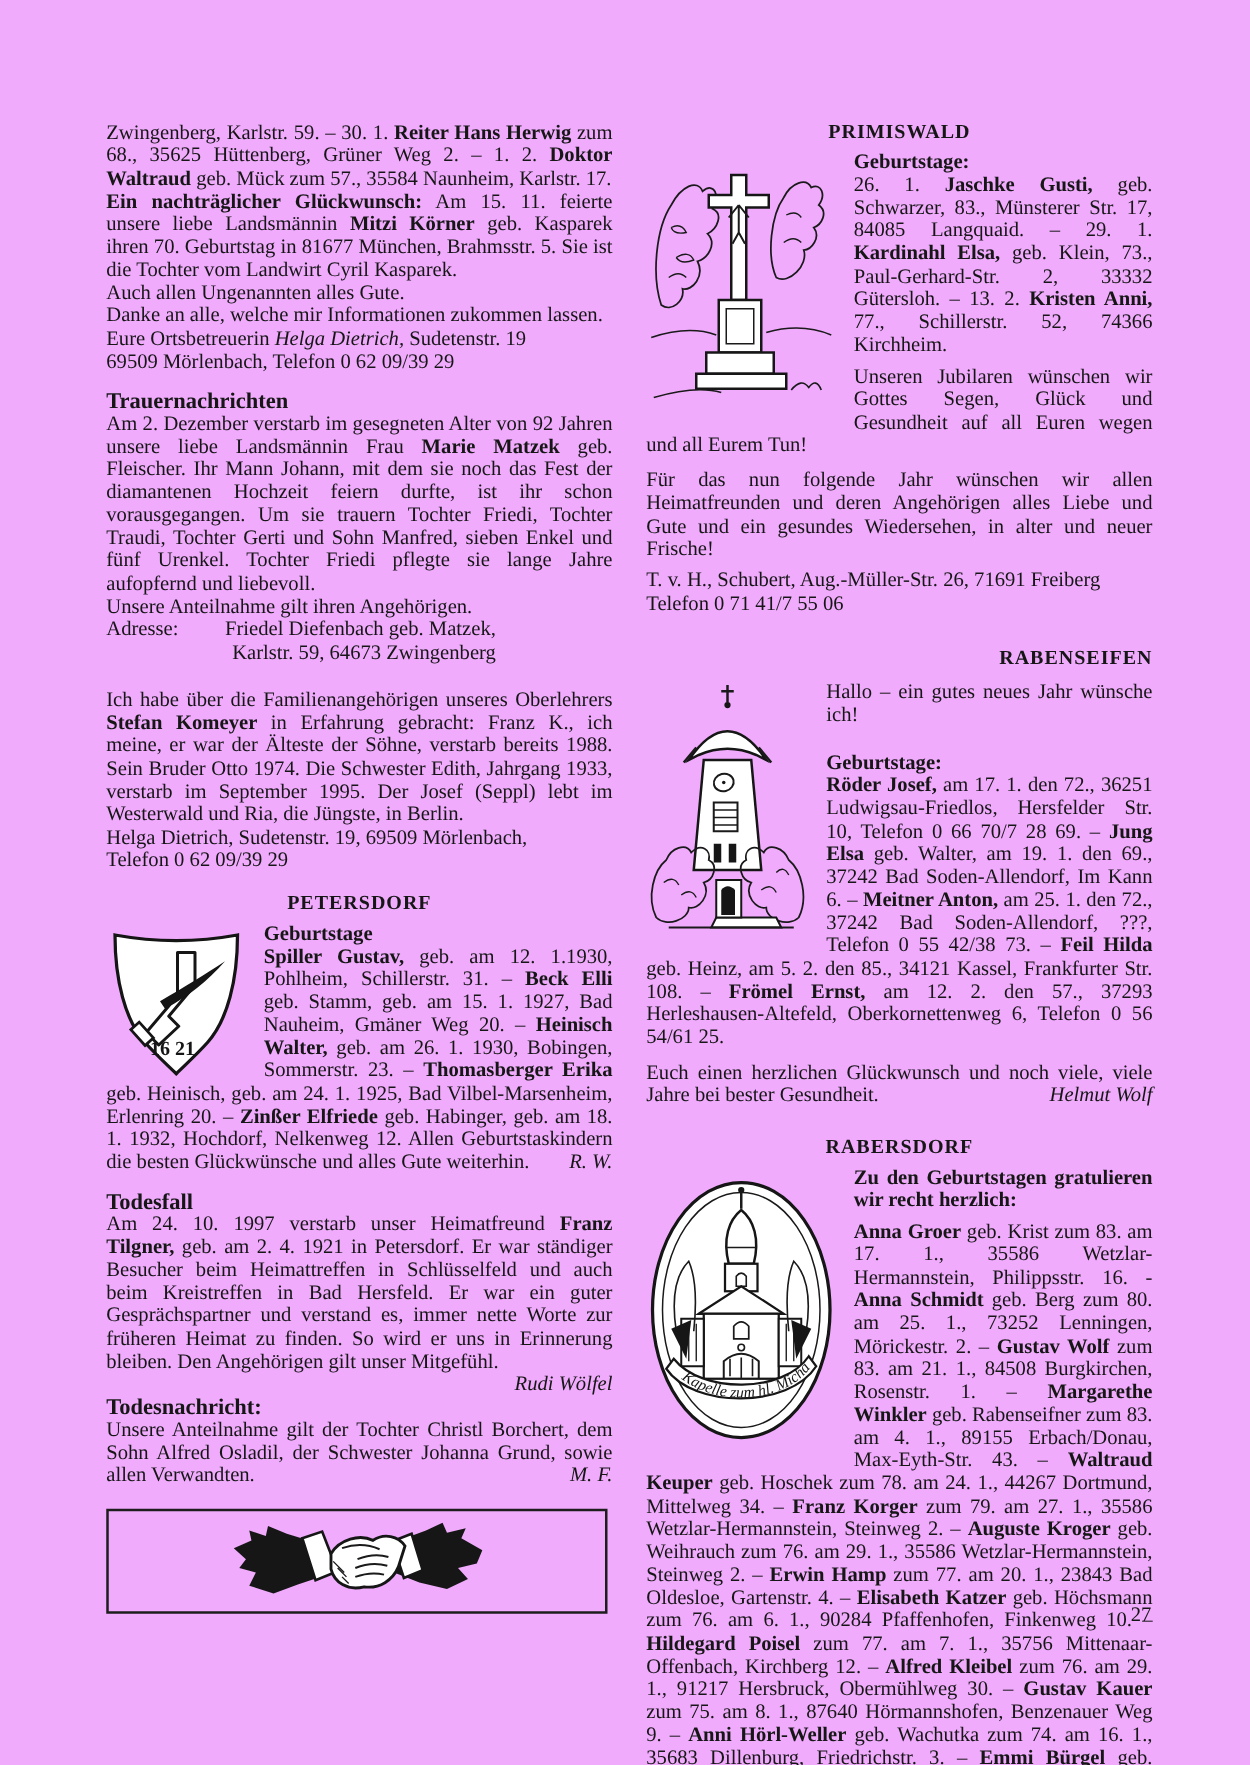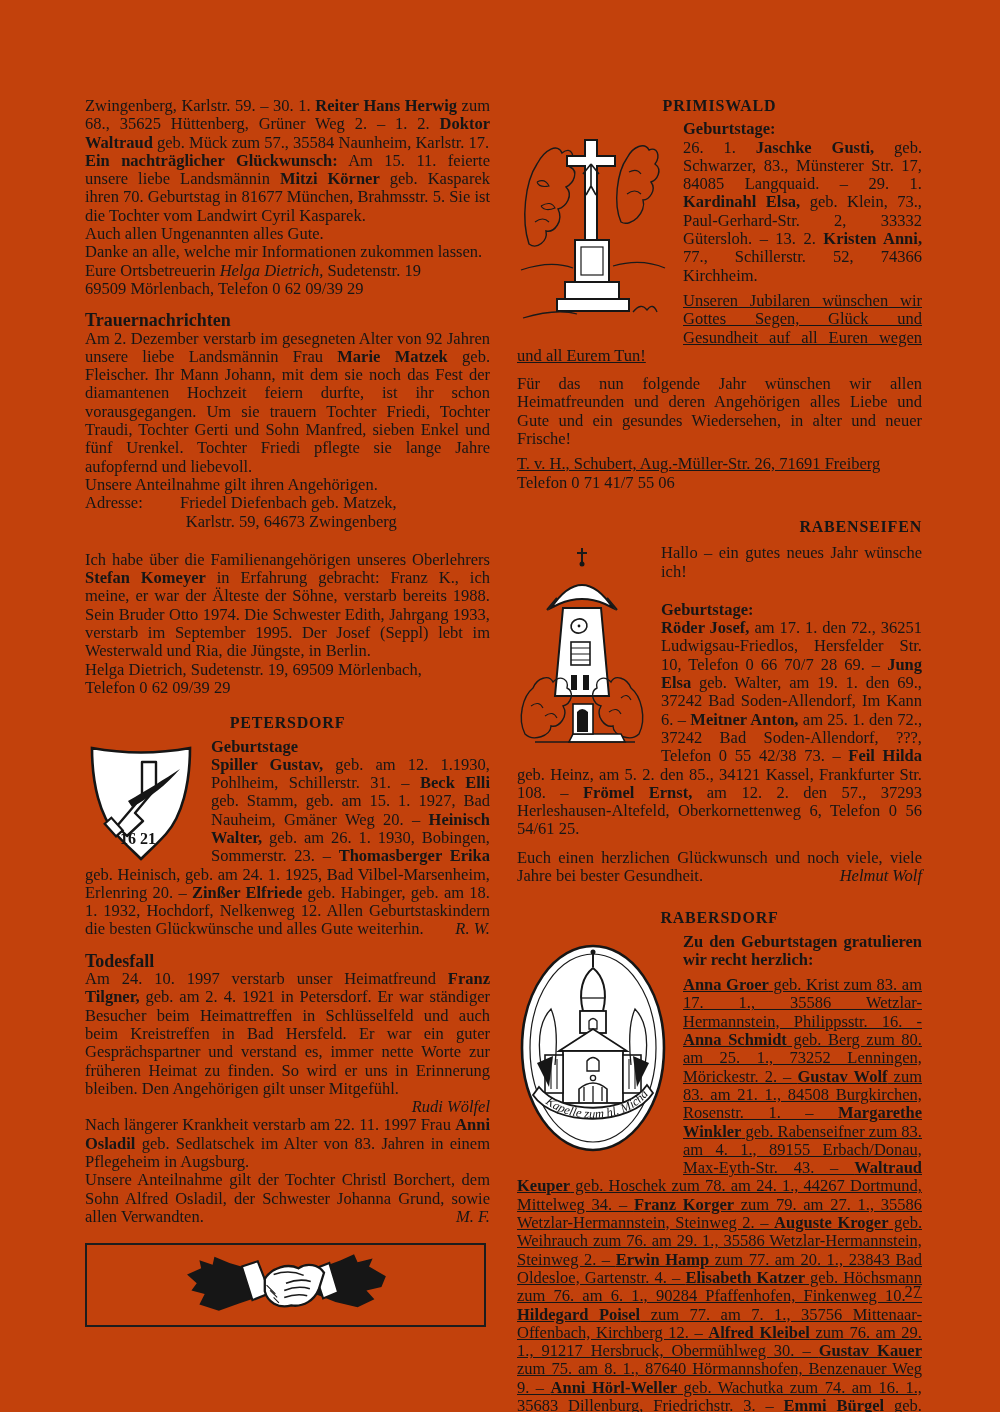--- a/index.html
+++ b/index.html
@@ -1,34 +1,34 @@
 <!DOCTYPE html>
 <html><head>
 <meta charset="utf-8">
 <style>
   html,body{margin:0;padding:0;background:#ffffff;}
   .page{
-    position:relative;width:1000px;height:1412px;background:#c2410c;
+    position:relative;width:1000px;height:1412px;background:#f0abfc;
     font-family:"Liberation Serif","DejaVu Serif",serif;color:#161616;overflow:hidden;
   }
   .columns{position:absolute;left:85px;top:97px;width:837px;display:flex;gap:27px;}
   .col{width:405px;font-size:16.5px;line-height:18.3px;text-align:justify;}
   .col p{margin:0;}
   .b{font-weight:bold;}
   .i{font-style:italic;}
   .fr{float:right;font-style:italic;}
   .h1{font-weight:bold;text-align:center;font-size:16px;letter-spacing:.8px;margin:0;}
   .h2{font-weight:bold;font-size:18px;margin:0;text-align:left;}
   .sigline{text-align:right;font-style:italic;}
   .addr{display:flex;}
   .addr .lbl{width:95px;flex:none;}
   .addr .val p{margin:0;text-align:right;}
   .flt{float:left;margin:2px 14px 4px 0;}
   .clr{clear:both;}
-  .mt7{margin-top:7px!important;text-decoration:underline;} .mt10{margin-top:10px!important;}
+  .mt7{margin-top:7px!important;} .mt10{margin-top:10px!important;}
   .mt13{margin-top:13px!important;} .mt17{margin-top:17px!important;}
   .mt20{margin-top:20px!important;} .mt24{margin-top:24px!important;}
   .mt26{margin-top:26px!important;text-align:right;} .mb5{margin-bottom:5px!important;}
   .mb8{margin-bottom:8px!important;}
   .handbox{
     margin-top:17px;width:401px;height:84px;border:2px solid #1d1d1d;
     display:flex;align-items:flex-start;justify-content:center;padding-top:3px;box-sizing:border-box;
   }
   .pagenum{position:absolute;top:1282px;right:79px;font-size:16.5px;}
   svg{display:block;}
@@ -72,21 +72,21 @@
         <rect x="24" y="79" width="9" height="17" transform="rotate(-42 28 87)" fill="#fff" stroke="#151515" stroke-width="2.2"></rect>
         <text x="53" y="104" font-size="16" font-weight="bold" text-anchor="middle" fill="#151515">16 21</text>
       </svg>
       <p class="b">Geburtstage</p>
       <p><span class="b">Spiller Gustav,</span><span> geb. am 12. 1.1930, Pohlheim, Schillerstr. 31. – </span><span class="b">Beck Elli</span><span> geb. Stamm, geb. am 15. 1. 1927, Bad Nauheim, Gmäner Weg 20. – </span><span class="b">Heinisch Walter,</span><span> geb. am 26. 1. 1930, Bobingen, Sommerstr. 23. – </span><span class="b">Thomasberger Erika</span><span> geb. Heinisch, geb. am 24. 1. 1925, Bad Vilbel-Marsenheim, Erlenring 20. – </span><span class="b">Zinßer Elfriede</span><span> geb. Habinger, geb. am 18. 1. 1932, Hochdorf, Nelkenweg 12.  Allen Geburtstaskindern die besten Glückwünsche und alles Gute weiterhin.</span><span class="i fr">R. W.</span></p>
 
       <p class="h2 clr mt13">Todesfall</p>
       <p><span>Am 24. 10. 1997 verstarb unser Heimatfreund </span><span class="b">Franz Tilgner,</span><span> geb. am 2. 4. 1921 in Petersdorf. Er war ständiger Besucher beim Heimattreffen in Schlüsselfeld und auch beim Kreistreffen in Bad Hersfeld. Er war ein guter Gesprächspartner und verstand es, immer nette Worte zur früheren Heimat zu finden. So wird er uns in Erinnerung bleiben. Den Angehörigen gilt unser Mitgefühl.</span></p>
       <p class="sigline">Rudi Wölfel</p>
 
-      <p><span>Nach längerer Krankheit verstarb am 22. 11. 1997 Frau </span><span class="b">Anni Osladil</span><span> geb. Sedlatschek im Alter von 83. Jahren in einem Pflegeheim in Augsburg.</span></p>
+      <p class="h2">Todesnachricht:</p>
       <p><span>Unsere Anteilnahme gilt der Tochter Christl Borchert, dem Sohn Alfred Osladil, der Schwester Johanna Grund, sowie allen Verwandten.</span><span class="i fr">M. F.</span></p>
 
       <div class="handbox">
         <svg width="236" height="76" viewBox="0 0 236 86">
           <path d="M6,30 L22,23 L20,14 L35,19 L37,10 L54,17 L74,23 L85,56 L64,63 L42,71 L20,64 L26,52 L11,48 L17,40 Z" fill="#161616"></path>
           <path d="M68,21 L86,15 L100,51 L80,59 Z" fill="#fff" stroke="#161616" stroke-width="2.4"></path>
           <path d="M231,32 L212,21 L216,12 L199,16 L195,7 L180,14 L161,21 L151,52 L174,61 L199,67 L218,58 L209,48 L226,44 Z" fill="#161616"></path>
           <path d="M167,17 L149,24 L160,57 L177,50 Z" fill="#fff" stroke="#161616" stroke-width="2.4"></path>
           <path d="M94,35 C102,22 120,17 132,23 C142,16 155,19 161,28 L155,47 C150,59 138,67 124,65 C109,69 97,61 94,49 Z" fill="#fff" stroke="#161616" stroke-width="2.6"></path>
           <path d="M104,30 Q122,24 138,31" class="ink" stroke-width="1.8"></path>

